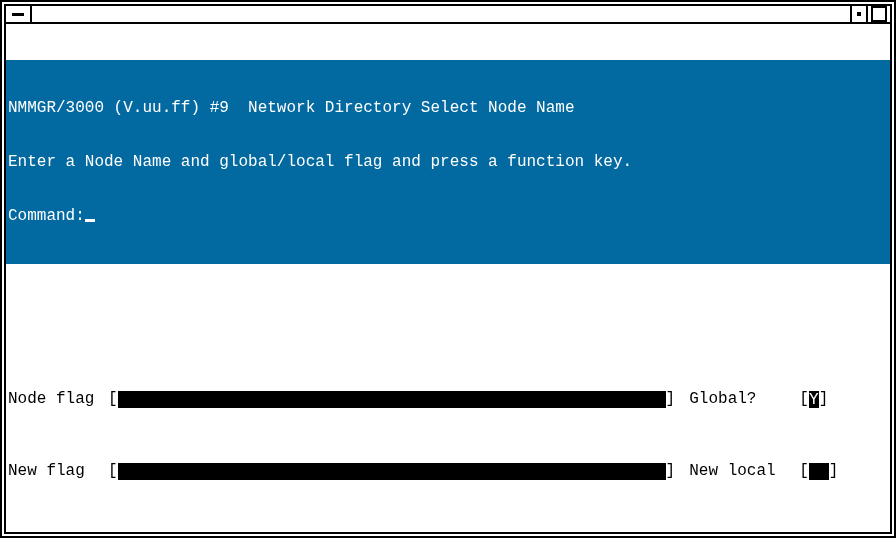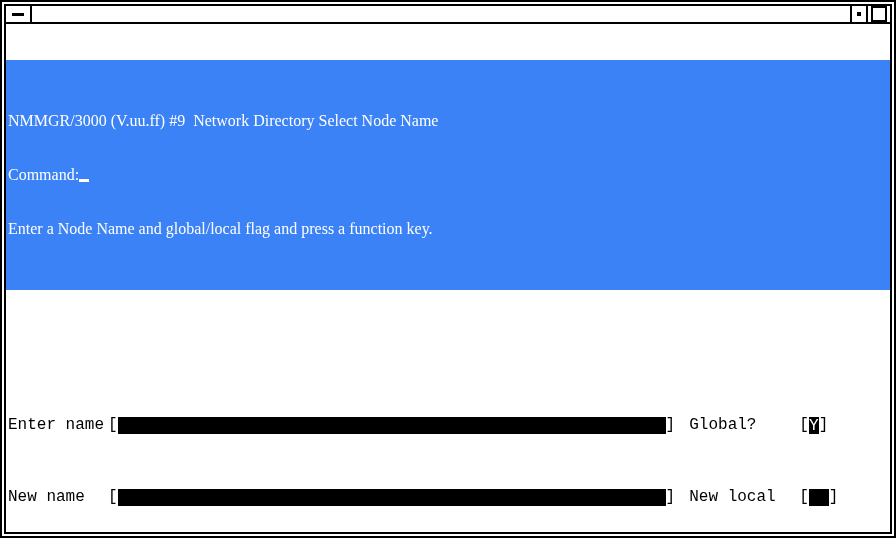--- a/index.html
+++ b/index.html
@@ -71,24 +71,23 @@
     width: 12px;
     height: 12px;
     border: 2px solid #000;
   }
   .content {
     flex: 1;
     position: relative;
     white-space: pre;
   }
   .hdr {
-    background: #3b82f6;
+    background: #0369a1;
     color: #fff;
-    padding: 16px 2px;
-    font-family: Liberation Serif, serif;
+    padding: 3px 2px;
   }
   .hdr-line { display: block; }
   .cmd-cursor {
     display: inline-block;
     width: 10px;
     height: 3px;
     background: #fff;
     vertical-align: -2px;
   }
   .row { display: flex; align-items: center; padding-left: 2px;}
@@ -117,35 +116,35 @@
     <div class="title-bar">
       <div class="title-sysmenu"></div>
       <div class="title-middle"></div>
       <div class="title-rb1"></div>
       <div class="title-rb2"></div>
     </div>
 
     <div class="content">
       <div class="hdr">
         <span class="hdr-line">NMMGR/3000 (V.uu.ff) #9  Network Directory Select Node Name</span>
+        <span class="hdr-line">Enter a Node Name and global/local flag and press a function key.</span>
         <span class="hdr-line"><span>Command:</span><span class="cmd-cursor"></span></span>
-        <span class="hdr-line">Enter a Node Name and global/local flag and press a function key.</span>
       </div>
 
       <div style="height:18px"></div>
 
       <div class="row">
-        <span class="lbl-col">Enter name</span>
+        <span class="lbl-col">Node flag</span>
         <span class="bracket">[</span><span class="field field-wide"></span><span class="bracket">]</span>
         <span class="right-labels">Global?</span>
         <span class="bracket">[</span><span class="field field-flag">Y</span><span class="bracket">]</span>
       </div>
 
       <div class="row">
-        <span class="lbl-col">New name</span>
+        <span class="lbl-col">New flag</span>
         <span class="bracket">[</span><span class="field field-wide"></span><span class="bracket">]</span>
         <span class="right-labels">New local</span>
         <span class="bracket">[</span><span class="field field-flag2"></span><span class="bracket">]</span>
       </div>
 
       <div style="height:36px"></div>
 
       
 
       

